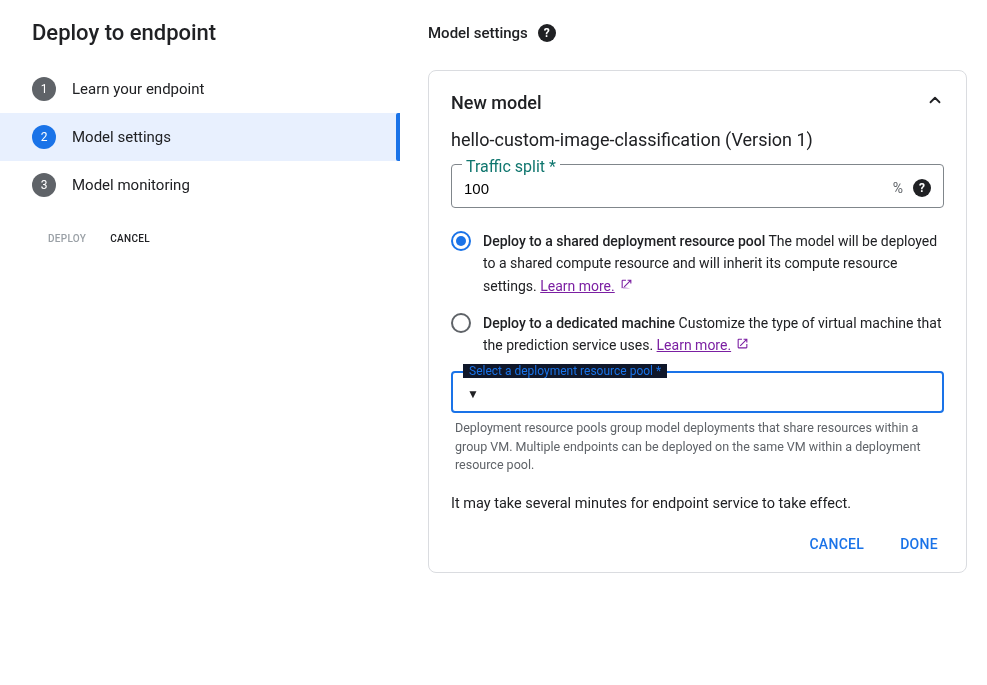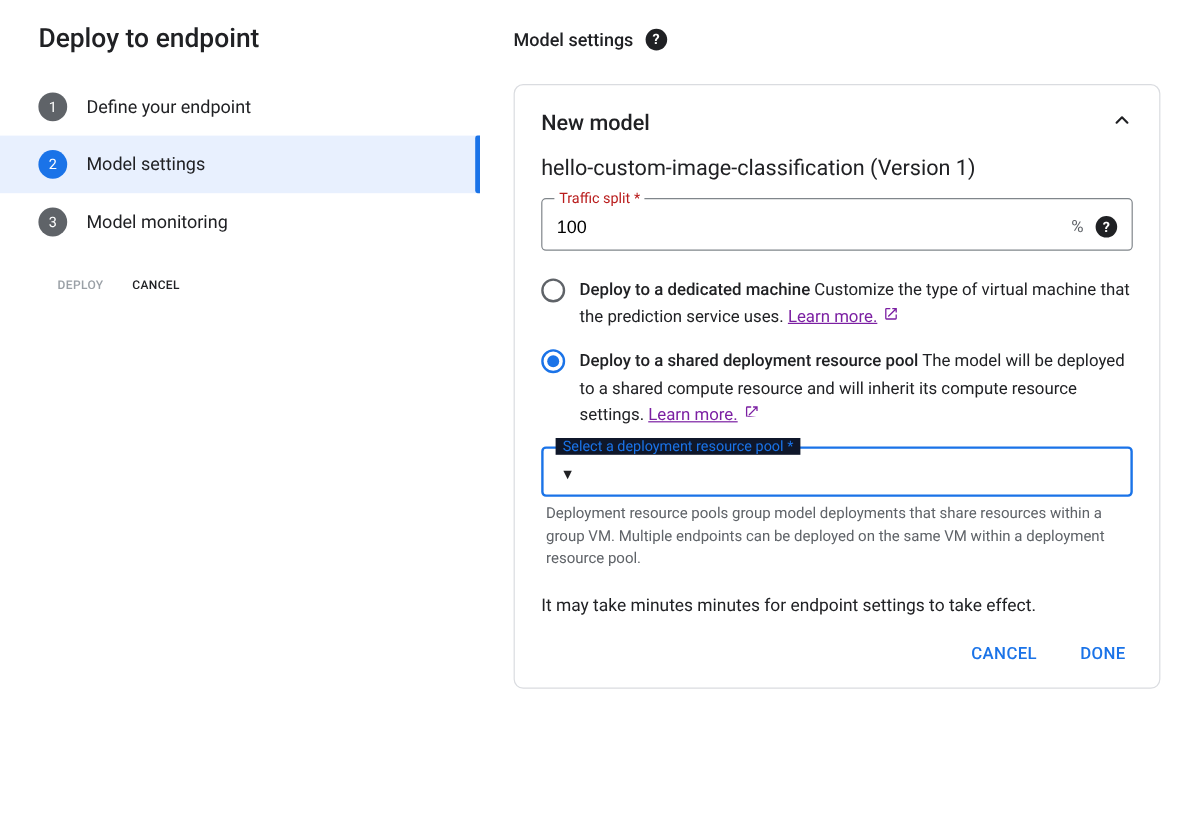--- a/index.html
+++ b/index.html
@@ -28,21 +28,21 @@
 .help-icon { width: 18px; height: 18px; border-radius: 50%; background: #202124; color: #fff; display: inline-flex; align-items: center; justify-content: center; font-size: 12px; font-weight: 700; }
 
 .card { border: 1px solid #dadce0; border-radius: 8px; padding: 20px 22px; }
 .card-header { display: flex; justify-content: space-between; align-items: center; margin-bottom: 16px; }
 .card-title { font-size: 18px; font-weight: 500; }
 .chevron-up { font-size: 18px; }
 
 .model-name { font-size: 18px; font-weight: 400; margin-bottom: 14px; }
 
 .field-outer { position: relative; border: 1px solid #80868b; border-radius: 4px; padding: 14px 12px 10px 12px; display: flex; align-items: center; margin-bottom: 22px; }
-.field-label-float { position: absolute; top: -8px; left: 10px; background: #fff; padding: 0 4px; font-size: 12px; color: #b91c1c; }
+.field-label-float { position: absolute; top: -8px; left: 10px; background: #fff; padding: 0 4px; font-size: 16px; color: #0f766e; }
 .field-input { border: none; outline: none; font-size: 15px; flex: 1; }
 .field-unit { color: #5f6368; margin-right: 10px; }
 
 .radio-opt { display: flex; align-items: flex-start; gap: 12px; margin-bottom: 14px; }
 .radio-circle { width: 20px; height: 20px; border: 2px solid #5f6368; border-radius: 50%; flex-shrink: 0; margin-top: 1px; position: relative; }
 .radio-opt.selected .radio-circle { border-color: #1a73e8; }
 .radio-opt.selected .radio-circle::after { content:""; position:absolute; inset:3px; background:#1a73e8; border-radius:50%; }
 .radio-body { flex: 1; line-height: 1.6; }
 .radio-title { font-weight: 500; }
 .learn-link { color: #7b1fa2; text-decoration: underline; cursor: pointer; }
@@ -62,21 +62,21 @@
 </head>
 <body>
 
 <div class="container">
 
   <aside class="sidebar">
     <h1 class="sidebar-title">Deploy to endpoint</h1>
     <ul class="step-list">
       <li class="step-item">
         <span class="step-num">1</span>
-        <span class="step-label">Define your endpoint</span>
+        <span class="step-label">Learn your endpoint</span>
       </li>
       <li class="step-item active">
         <span class="step-num">2</span>
         <span class="step-label">Model settings</span>
       </li>
       <li class="step-item">
         <span class="step-num">3</span>
         <span class="step-label">Model monitoring</span>
       </li>
     </ul>
@@ -104,50 +104,50 @@
 
       <div class="model-name">hello-custom-image-classification (Version 1)</div>
 
       <div class="field-outer">
         <span class="field-label-float">Traffic split *</span>
         <input class="field-input" value="100" style="">
         <span class="field-unit">%</span>
         <span class="help-icon">?</span>
       </div>
 
+      <div class="radio-opt selected">
+        <span class="radio-circle"></span>
+        <div class="radio-body">
+          <span class="radio-title">Deploy to a shared deployment resource pool</span><span> The model will be deployed to a shared compute resource and will inherit its compute resource settings. </span><a class="learn-link">Learn more.</a><span class="ext-icon">
+            <svg width="13" height="13" viewBox="0 0 24 24">
+                <path fill="#7b1fa2" d="M14 3v2h3.59L7.05 15.54l1.41 1.41L19 6.41V10h2V3h-7zM19 19H5V5h6V3H5a2 2 0 0 0-2 2v14a2 2 0 0 0 2-2v-6h-2v6z"></path>
+              </svg>
+          </span>
+        </div>
+      </div>
+
       <div class="radio-opt">
         <span class="radio-circle"></span>
         <div class="radio-body">
           <span class="radio-title">Deploy to a dedicated machine</span><span> Customize the type of virtual machine that the prediction service uses. </span><a class="learn-link">Learn more.</a><span class="ext-icon">
             <svg width="13" height="13" viewBox="0 0 24 24">
                 <path fill="#7b1fa2" d="M14 3v2h3.59L7.05 15.54l1.41 1.41L19 6.41V10h2V3h-7zM19 19H5V5h6V3H5a2 2 0 0 0-2 2v14a2 2 0 0 0 2 2h14a2 2 0 0 0 2-2v-6h-2v6z"></path>
-              </svg>
-          </span>
-        </div>
-      </div>
-
-      <div class="radio-opt selected">
-        <span class="radio-circle"></span>
-        <div class="radio-body">
-          <span class="radio-title">Deploy to a shared deployment resource pool</span><span> The model will be deployed to a shared compute resource and will inherit its compute resource settings. </span><a class="learn-link">Learn more.</a><span class="ext-icon">
-            <svg width="13" height="13" viewBox="0 0 24 24">
-                <path fill="#7b1fa2" d="M14 3v2h3.59L7.05 15.54l1.41 1.41L19 6.41V10h2V3h-7zM19 19H5V5h6V3H5a2 2 0 0 0-2 2v14a2 2 0 0 0 2-2v-6h-2v6z"></path>
               </svg>
           </span>
         </div>
       </div>
 
       <div class="select-outer">
         <span class="select-label-float">Select a deployment resource pool *</span>
         <span class="dropdown-caret">▼</span>
       </div>
 
       <div class="helper-text">Deployment resource pools group model deployments that share resources within a group VM. Multiple endpoints can be deployed on the same VM within a deployment resource pool.</div>
 
-      <div class="info-text">It may take minutes minutes for endpoint settings to take effect.</div>
+      <div class="info-text">It may take several minutes for endpoint service to take effect.</div>
 
       <div class="card-actions">
         <button class="text-btn">CANCEL</button>
         <button class="text-btn">DONE</button>
       </div>
     </div>
 
   </main>
 
 </div>

